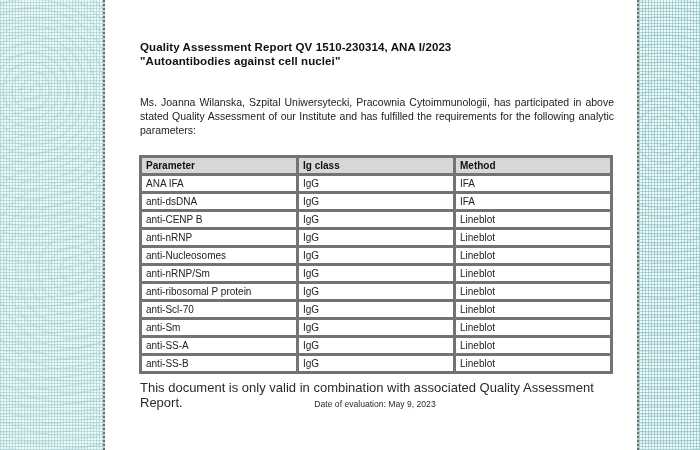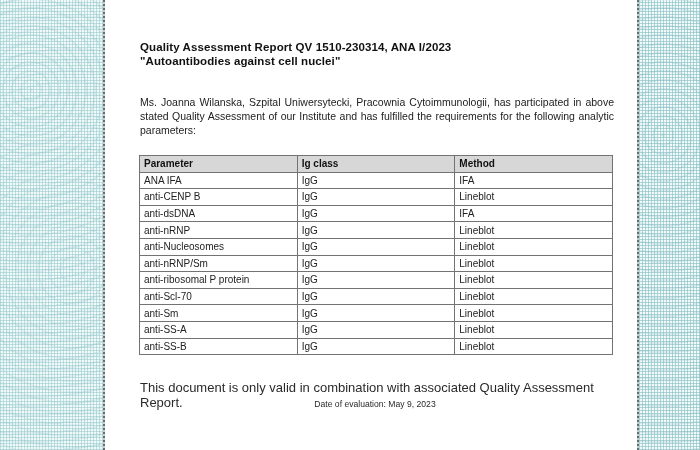--- a/index.html
+++ b/index.html
@@ -56,21 +56,21 @@
     text-align: justify; color: #222222;
   }
   .intro b { font-weight: normal; }
 
   table.params {
     position: absolute; left: 34px; top: 123px; width: 474px;
     border-collapse: collapse; table-layout: fixed;
     font-size: 10px; color: #222222;
   }
   table.params th, table.params td {
-    border: 1px solid #737373;
+    border: 3px solid #737373;
     padding: 2px 4px; height: 16.6px;
     text-align: left; vertical-align: middle;
     font-weight: normal; overflow: hidden; white-space: nowrap;
   }
   table.params th {
     background: #d7d7d7; font-weight: bold; color: #111111;
   }
 
   .note { position: absolute; left: 35px; top: 348px; width: 470px; font-size: 13px; color: #2a2a2a; }
   .date { position: absolute; left: 35px; top: 367px; width: 470px; font-size: 8.6px; color: #2a2a2a; text-align: center; }
@@ -100,28 +100,28 @@
         <th>Method</th>
       </tr>
     </thead>
     <tbody>
         <tr>
           <td>ANA IFA</td>
           <td>IgG</td>
           <td>IFA</td>
         </tr>
         <tr>
+          <td>anti-dsDNA</td>
+          <td>IgG</td>
+          <td>IFA</td>
+        </tr>
+        <tr>
           <td>anti-CENP B</td>
           <td>IgG</td>
           <td>Lineblot</td>
-        </tr>
-        <tr>
-          <td>anti-dsDNA</td>
-          <td>IgG</td>
-          <td>IFA</td>
         </tr>
         <tr>
           <td>anti-nRNP</td>
           <td>IgG</td>
           <td>Lineblot</td>
         </tr>
         <tr>
           <td>anti-Nucleosomes</td>
           <td>IgG</td>
           <td>Lineblot</td>

